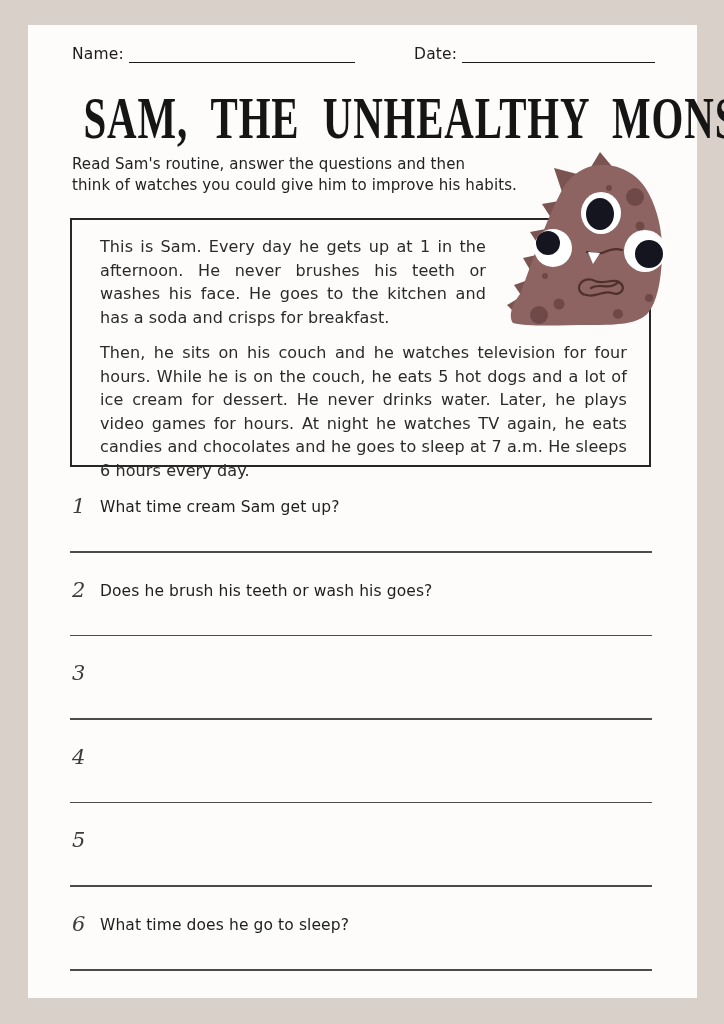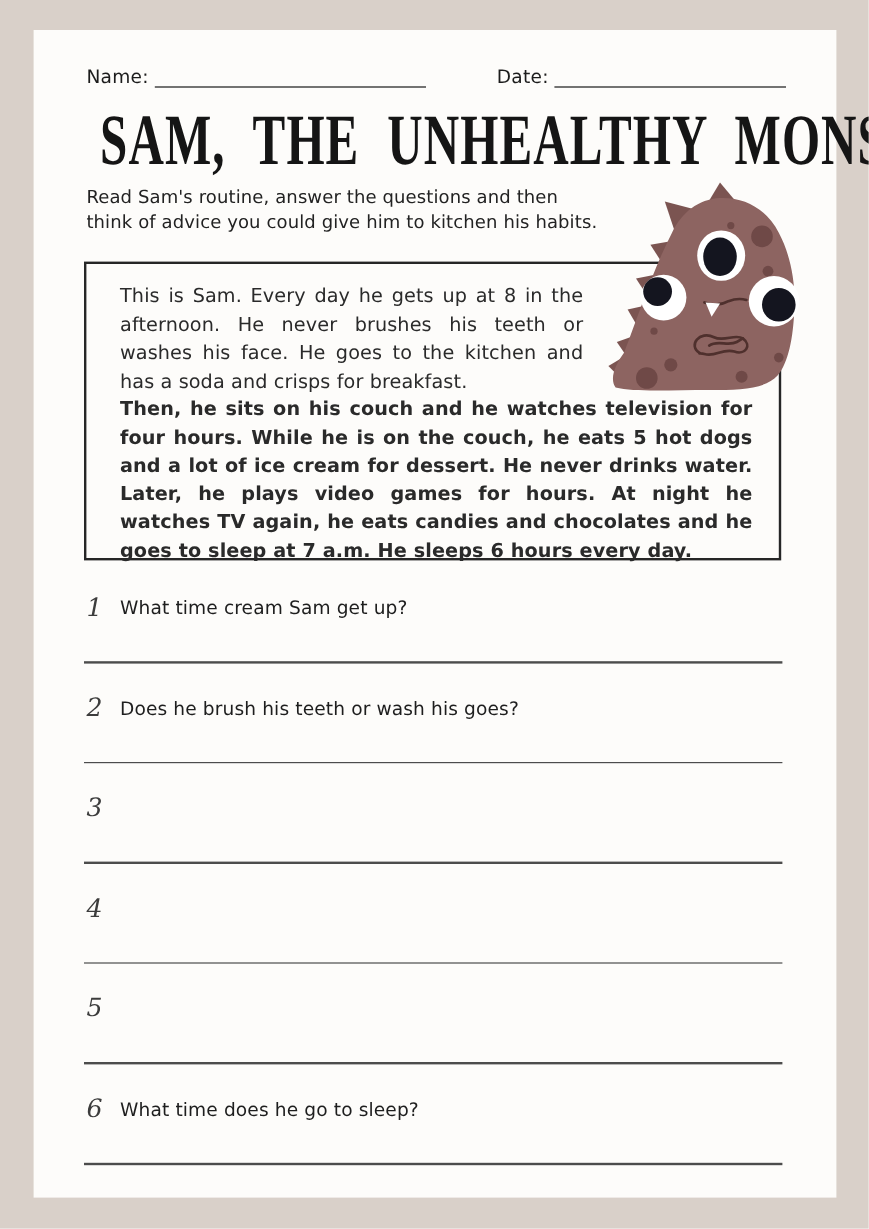--- a/index.html
+++ b/index.html
@@ -9,21 +9,21 @@
   .canvas {
     position:relative; width:724px; height:1024px;
     background:#d9d0c9; overflow:hidden;
   }
   .paper {
     position:absolute; left:28px; top:25px; right:27px; bottom:26px;
     background:#fdfcfa;
   }
 
   
-  .field-group { position:absolute; top:30px; display:flex; align-items:flex-end; }
+  .field-group { position:absolute; top:20px; display:flex; align-items:flex-end; }
   .field-group.name { left:44px; }
   .field-group.date { left:386px; }
   .field-label { font-size:15.5px; color:#1c1c1c; letter-spacing:.2px; }
   .field-line { display:inline-block; height:16px; border-bottom:1.6px solid #1a1a1a; margin-left:5px; }
   .field-line.name-line { width:226px; }
   .field-line.date-line { width:193px; }
 
   
   .title-wrap { position:absolute; top:58px; left:0; right:0; text-align:center; }
   .title {
@@ -45,21 +45,21 @@
   .passage-box {
     position:absolute; left:42px; top:193px; width:581px; height:249px;
     border:2px solid #262626; background:#fdfcfa;
     padding:15px 22px 0 28px; z-index:1;
   }
   .passage-box p {
     font-size:16px; color:#2a2a2a; line-height:23.5px;
     text-align:justify; letter-spacing:.1px;
   }
   .passage-box p.p1 { width:386px; }
-  .passage-box p.p2 { width:527px; margin-top:0;font-weight:bold; }
+  .passage-box p.p2 { width:527px; margin-top:12px; }
   .passage-box p::after { content:""; display:inline-block; width:0; }
 
   
   .monster {
     position:absolute; left:475px; top:122px; width:168px; height:188px;
     z-index:3;
   }
   .monster svg { width:100%; height:100%; display:block; }
 
   
@@ -91,25 +91,25 @@
       <span class="field-label">Date:</span>
       <span class="field-line date-line"></span>
     </div>
 
     <div class="title-wrap">
       <span class="title">SAM, THE UNHEALTHY MONSTER</span>
     </div>
 
     <div class="instructions">
       <div>Read Sam's routine, answer the questions and then</div>
-      <div>think of advice you could give him to kitchen his habits.</div>
+      <div>think of watches you could give him to improve his habits.</div>
     </div>
 
     <div class="passage-box">
-      <p class="p1">This is Sam. Every day he gets up at 8 in the afternoon. He never brushes his teeth or washes his face. He goes to the kitchen and has a soda and crisps for breakfast.</p>
+      <p class="p1">This is Sam. Every day he gets up at 1 in the afternoon. He never brushes his teeth or washes his face. He goes to the kitchen and has a soda and crisps for breakfast.</p>
       <p class="p2">Then, he sits on his couch and he watches television for four hours. While he is on the couch, he eats 5 hot dogs and a lot of ice cream for dessert. He never drinks water. Later, he plays video games for hours. At night he watches TV again, he eats candies and chocolates and he goes to sleep at 7 a.m. He sleeps 6 hours every day.</p>
     </div>
 
     <div class="monster">
       <svg viewBox="0 0 168 188" xmlns="http://www.w3.org/2000/svg">
         <g fill="#7b5451">
           <polygon points="97,5 85,25 112,23"></polygon>
           <polygon points="51,21 78,28 60,48"></polygon>
           <polygon points="39,57 62,53 50,74"></polygon>
           <polygon points="27,85 48,81 38,102"></polygon>

